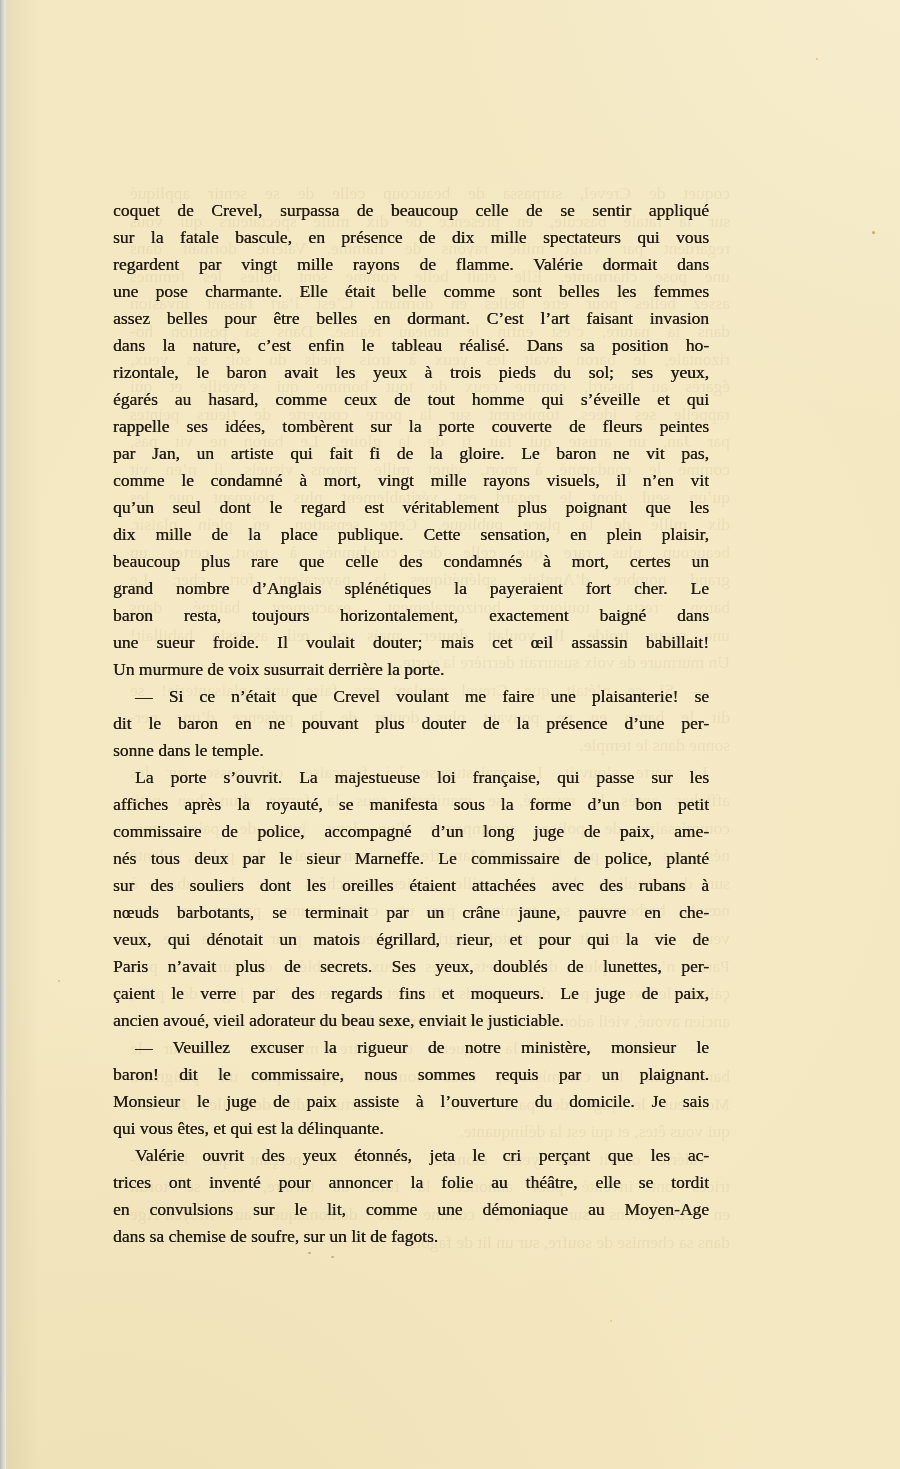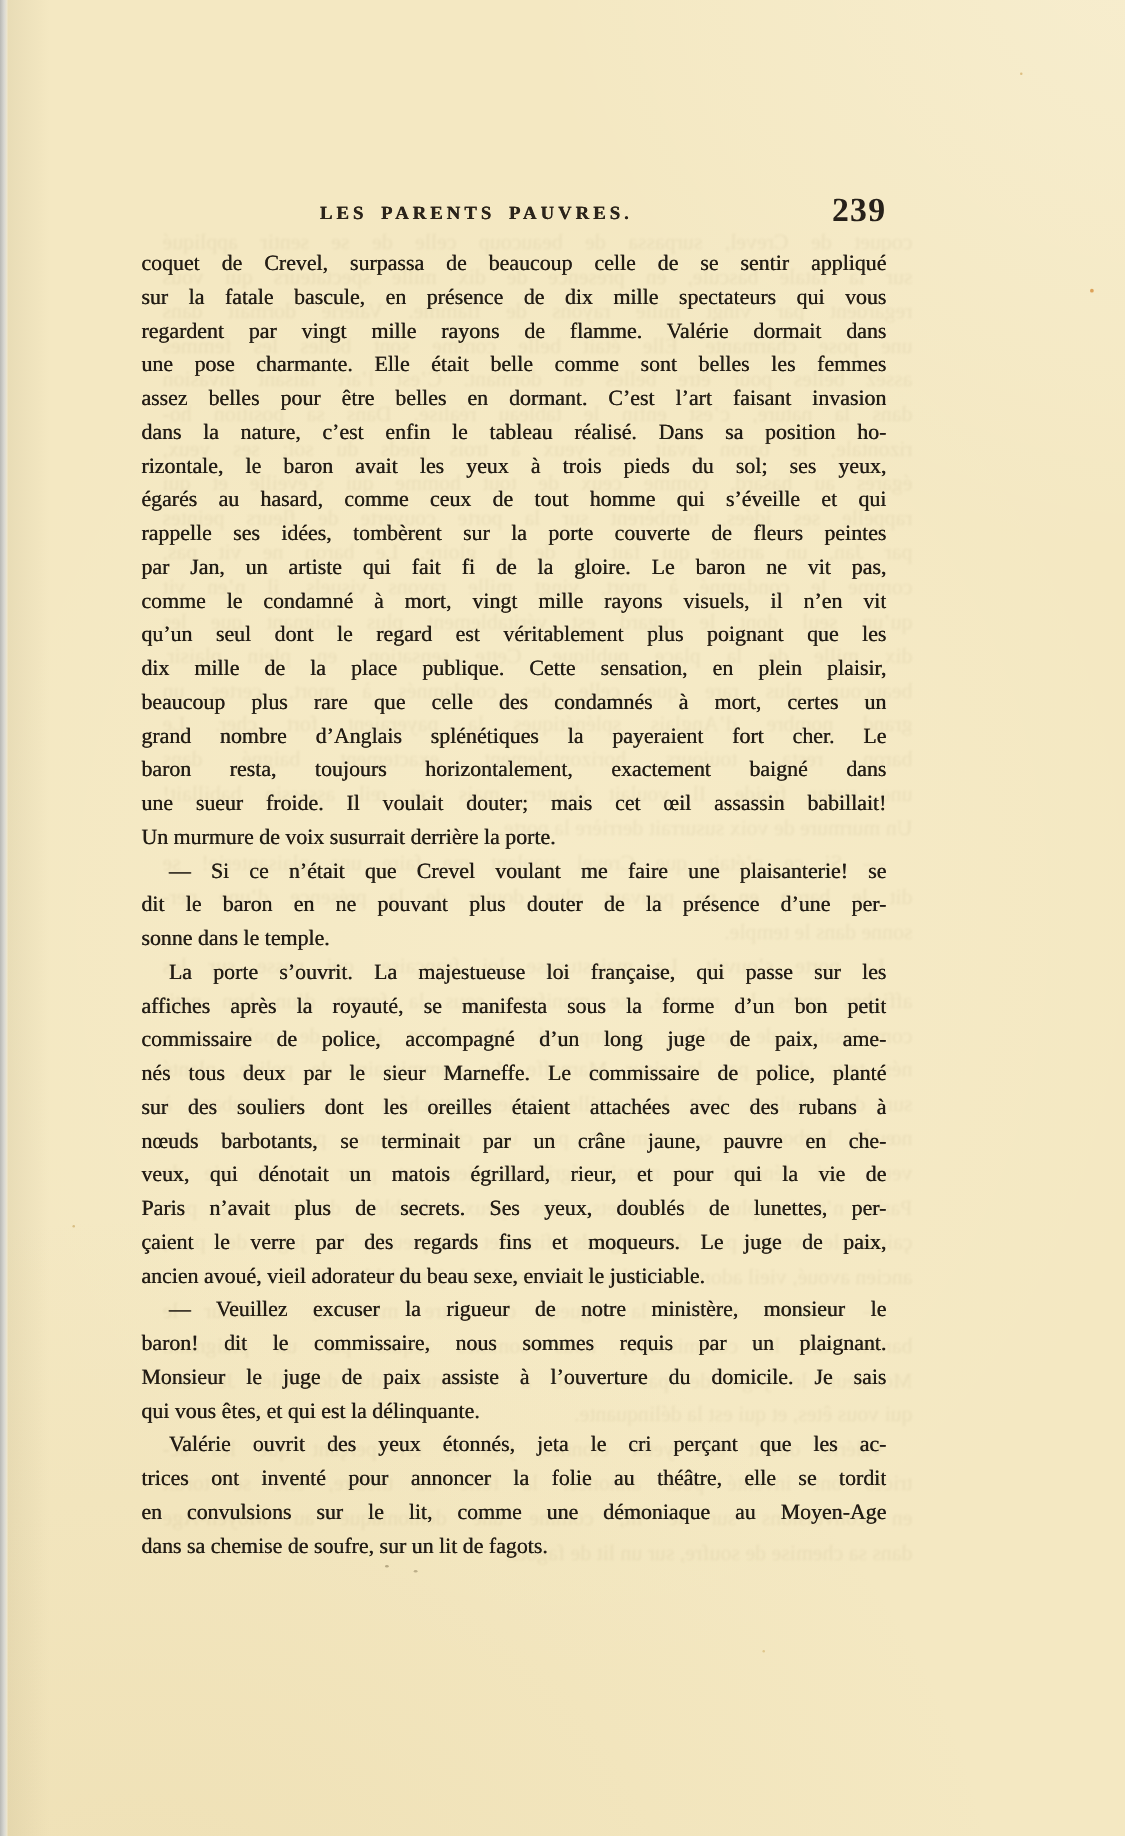--- a/index.html
+++ b/index.html
@@ -169,24 +169,20 @@
         <div class="line last">qui vous êtes, et qui est la délinquante.</div>
       </div>
       <div class="para">
         <div class="line indent">Valérie ouvrit des yeux étonnés, jeta le cri perçant que les ac-</div>
         <div class="line">trices ont inventé pour annoncer la folie au théâtre, elle se tordit</div>
         <div class="line">en convulsions sur le lit, comme une démoniaque au Moyen-Age</div>
         <div class="line last">dans sa chemise de soufre, sur un lit de fagots.</div>
       </div>
     </div>
 
-  <div class="header">
-    <div class="running-title">LES PARENTS PAUVRES.</div>
-    <div class="page-number">239</div>
-  </div>
 
   <div class="body-text">
       <div class="para">
         <div class="line">coquet de Crevel, surpassa de beaucoup celle de se sentir appliqué</div>
         <div class="line">sur la fatale bascule, en présence de dix mille spectateurs qui vous</div>
         <div class="line">regardent par vingt mille rayons de flamme. Valérie dormait dans</div>
         <div class="line">une pose charmante. Elle était belle comme sont belles les femmes</div>
         <div class="line">assez belles pour être belles en dormant. C’est l’art faisant invasion</div>
         <div class="line">dans la nature, c’est enfin le tableau réalisé. Dans sa position ho-</div>
         <div class="line">rizontale, le baron avait les yeux à trois pieds du sol; ses yeux,</div>

